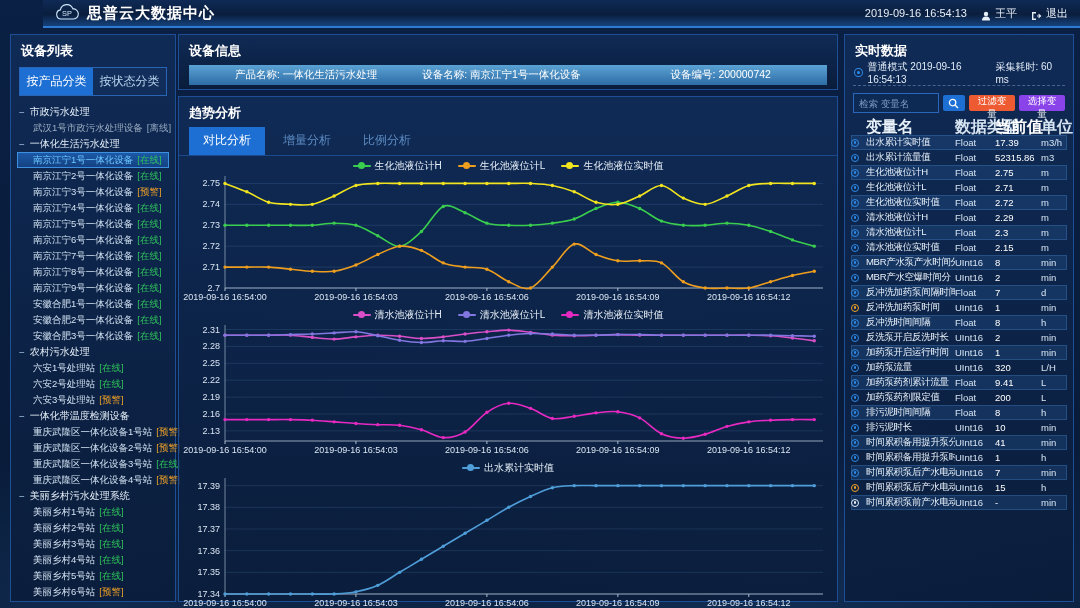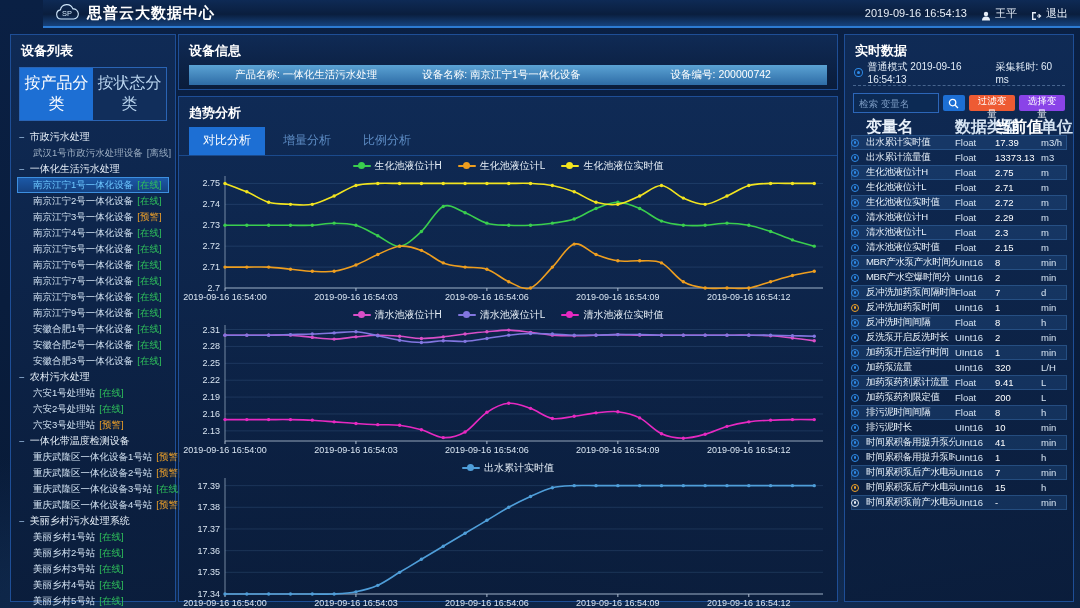--- a/index.html
+++ b/index.html
@@ -23,21 +23,21 @@
   .hdr-title { font-size:15px; font-weight:bold; color:#fff; letter-spacing:1px; }
   .hdr-right { margin-left:auto; display:flex; align-items:center; gap:14px; font-size:11px; color:#e6eef8; }
   .hdr-user,.hdr-logout { display:flex; align-items:flex-end; gap:4px; cursor:pointer; }
   
   .panel { position:absolute; border:1px solid #1e4e96;
     background:linear-gradient(180deg, rgba(16,44,88,.88), rgba(10,28,58,.88)); }
   .panel-title { font-size:13px; font-weight:bold; color:#fff; padding:7px 10px 5px; }
   
   .left { top:34px; left:10px; width:166px; bottom:6px; }
   .side-tabs { display:flex; margin:2px 8px 6px; border:1px solid #2a64b4; }
-  .side-tab { flex:1; text-align:center; font-size:16px; padding:5px 0; color:#b9d4ee;
+  .side-tab { flex:1; text-align:center; font-size:12px; padding:5px 0; color:#b9d4ee;
     background:rgba(18,48,96,.7); cursor:pointer; }
   .side-tab.active { background:#1d6fd4; color:#fff; }
   .tree { padding:2px 6px; }
   .tree-group { display:flex; align-items:center; height:16px; font-size:10px; color:#e4edf7; cursor:pointer; }
   .tree-group .minus { color:#9fc0e4; margin:0 5px 0 2px; font-size:10px; }
   .tree-item { display:flex; align-items:center; height:16px; padding-left:16px;
     font-size:9.5px; color:#d2e2f2; white-space:nowrap; cursor:pointer; }
   .tree-item .st { margin-left:4px; }
   .tree-item.selected { background:linear-gradient(180deg,#1c5aa9,#14407f);
     box-shadow:inset 0 0 0 1px #3d8fe0; color:#6ec8ff; }
@@ -649,21 +649,21 @@
             <span class="c-un">m3/h</span>
           </div>
           <div class="vrow">
             <span class="c-ic">
               <span class="v-ic" style="border-color: rgb(46, 138, 230);">
                 <i style="background: rgb(46, 138, 230);"></i>
               </span>
             </span>
             <span class="c-nm">出水累计流量值</span>
             <span class="c-tp">Float</span>
-            <span class="c-vl">13373.13</span>
+            <span class="c-vl">52315.86</span>
             <span class="c-un">m3</span>
           </div>
           <div class="vrow">
             <span class="c-ic">
               <span class="v-ic" style="border-color: rgb(46, 138, 230);">
                 <i style="background: rgb(46, 138, 230);"></i>
               </span>
             </span>
             <span class="c-nm">生化池液位计H</span>
             <span class="c-tp">Float</span>

